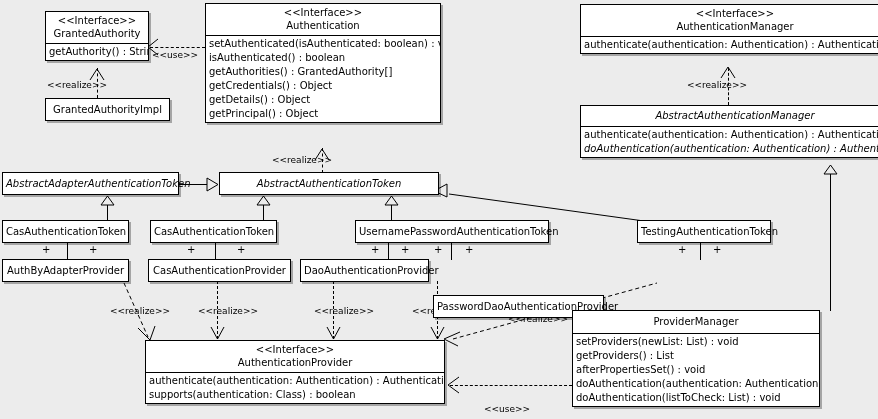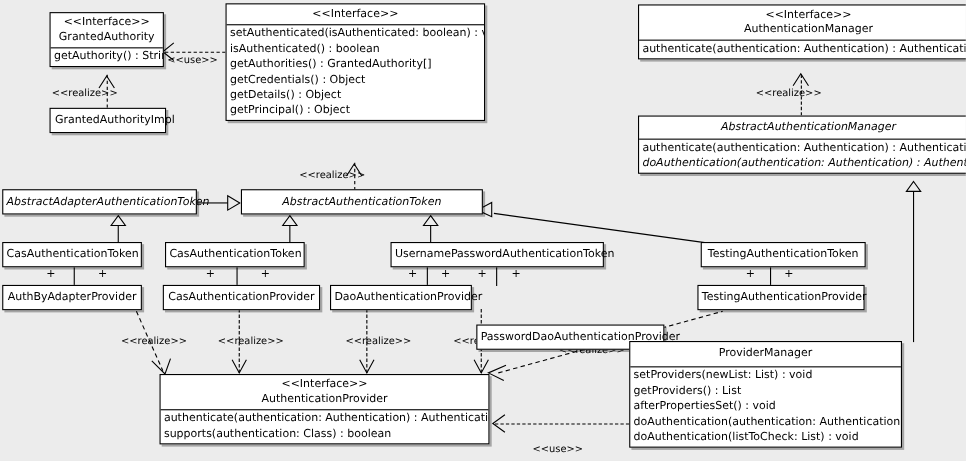--- a/index.html
+++ b/index.html
@@ -190,29 +190,30 @@
     <div class="uml-head">
       <span class="stereo">&lt;&lt;Interface&gt;&gt;</span>
       <span class="cname">GrantedAuthority</span>
     </div>
     <div class="uml-sep"></div>
     <div class="uml-body">
       <div class="uml-op">getAuthority() : String</div>
     </div>
   </div>
 
-  <div class="uml-class one-line" style="left:45px;top:98px;width:106px;">
+  <div class="uml-class one-line" style="left:45px;top:98px;width:125px;">
     <div class="uml-head">
       <span class="cname">GrantedAuthorityImpl</span>
     </div>
   </div>
 
   <div class="uml-class" style="left:205px;top:3px;width:236px;">
     <div class="uml-head">
       <span class="stereo">&lt;&lt;Interface&gt;&gt;</span>
+      <span class="cname">Authentication</span>
     </div>
     <div class="uml-sep"></div>
     <div class="uml-body">
       <div class="uml-op">setAuthenticated(isAuthenticated: boolean) : void</div>
       <div class="uml-op">isAuthenticated() : boolean</div>
       <div class="uml-op">getAuthorities() : GrantedAuthority[]</div>
       <div class="uml-op">getCredentials() : Object</div>
       <div class="uml-op">getDetails() : Object</div>
       <div class="uml-op">getPrincipal() : Object</div>
     </div>
@@ -263,21 +264,21 @@
       <span class="cname">CasAuthenticationToken</span>
     </div>
   </div>
 
   <div class="uml-class one-line" style="left:355px;top:220px;width:194px;">
     <div class="uml-head" style="padding:4px 3px;">
       <span class="cname">UsernamePasswordAuthenticationToken</span>
     </div>
   </div>
 
-  <div class="uml-class one-line" style="left:637px;top:220px;width:150px;">
+  <div class="uml-class one-line" style="left:637px;top:220px;width:134px;">
     <div class="uml-head" style="padding:4px 3px;">
       <span class="cname">TestingAuthenticationToken</span>
     </div>
   </div>
 
   <div class="uml-class one-line" style="left:2px;top:259px;width:127px;">
     <div class="uml-head" style="padding:4px 3px;">
       <span class="cname">AuthByAdapterProvider</span>
     </div>
   </div>
@@ -293,25 +294,20 @@
       <span class="cname">DaoAuthenticationProvider</span>
     </div>
   </div>
 
   <div class="uml-class one-line" style="left:433px;top:259px;width:171px;margin-top:36px;">
     <div class="uml-head" style="padding:4px 3px;">
       <span class="cname">PasswordDaoAuthenticationProvider</span>
     </div>
   </div>
 
-  <div class="uml-class one-line" style="left:634px;top:259px;width:152px;">
-    <div class="uml-head" style="padding:4px 3px;">
-      <span class="cname">TestingAuthenticationProvider</span>
-    </div>
-  </div>
 
   <div class="uml-class" style="left:145px;top:340px;width:300px;">
     <div class="uml-head">
       <span class="stereo">&lt;&lt;Interface&gt;&gt;</span>
       <span class="cname">AuthenticationProvider</span>
     </div>
     <div class="uml-sep"></div>
     <div class="uml-body">
       <div class="uml-op">authenticate(authentication: Authentication) : Authentication</div>
       <div class="uml-op">supports(authentication: Class) : boolean</div>

